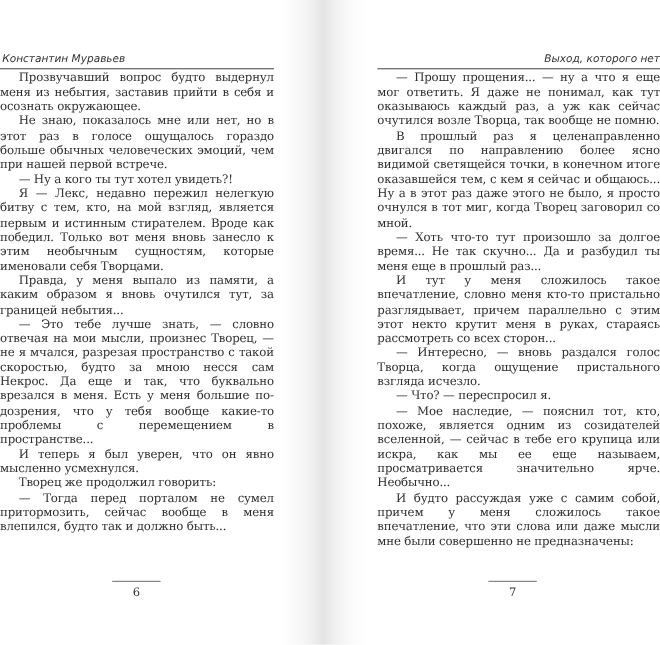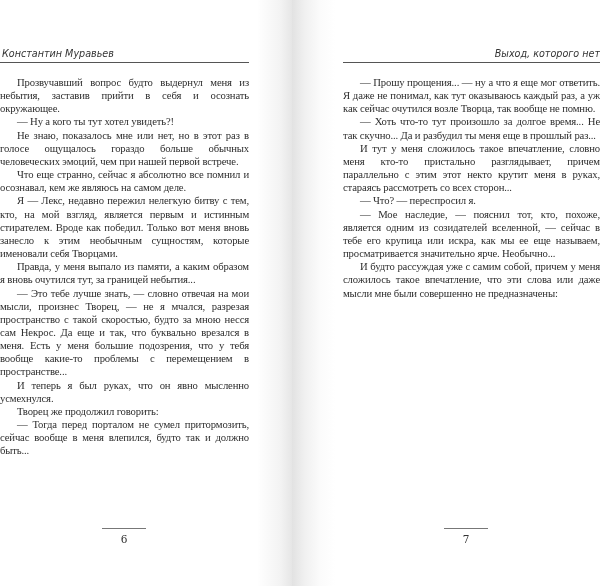--- a/index.html
+++ b/index.html
@@ -10,58 +10,59 @@
                background:linear-gradient(to right,#ffffff 0%,#ffffff 88%,#f3f3f3 96%,#e6e6e6 100%); }
   .page-right { left:292px; width:308px;
                background:linear-gradient(to right,#e2e2e2 0%,#f0f0f0 4%,#fbfbfb 9%,#ffffff 14%,#ffffff 100%); }
   .running-head { position:absolute; top:48px; font-family:"DejaVu Sans", sans-serif; font-style:italic;
                   font-size:9.6px; color:#333; white-space:nowrap; }
   .page-left .running-head { left:2px; }
   .page-right .running-head { right:0;text-align:right; }
   .head-rule { position:absolute; top:62px; height:1px; background:#555; }
   .page-left .head-rule { left:0; width:249px; }
   .page-right .head-rule { left:51px; width:257px; }
-  .text-block { position:absolute; top:76px; font-size:10.7px; line-height:13.15px; text-align:justify;
-                hyphens:manual; letter-spacing:-0.15px;font-family:Liberation Serif, serif; }
+  .text-block { position:absolute; top:64px; font-size:10.7px; line-height:13.15px; text-align:justify;
+                hyphens:manual; letter-spacing:-0.15px; }
   .page-left .text-block { left:0; width:249px; }
   .page-right .text-block { left:51px; width:257px; }
   .para { margin:0; text-indent:17px; }
   .folio-rule { position:absolute; top:528px; width:44px; height:1px; background:#777; }
   .folio { position:absolute; top:533px; width:44px; text-align:center; font-size:10.5px; color:#333; }
   .page-left .folio-rule, .page-left .folio { left:102px; }
   .page-right .folio-rule, .page-right .folio { left:152px; }
 </style>
 </head>
 <body>
 
 <div class="page page-left">
   <div class="running-head">Константин Муравьев</div>
   <div class="head-rule"></div>
   <div class="text-block">
     <p class="para">Прозвучавший вопрос будто выдернул меня из небытия, заставив прийти в себя и осознать окружающее.</p>
+    <p class="para">Не знаю, показалось мне или нет, но в этот раз в голосе ощущалось гораздо больше обыч­ных человеческих эмоций, чем при нашей пер­вой встрече.</p>
     <p class="para">— Ну а кого ты тут хотел увидеть?!</p>
-    <p class="para">Не знаю, показалось мне или нет, но в этот раз в голосе ощущалось гораздо больше обыч­ных человеческих эмоций, чем при нашей пер­вой встрече.</p>
-    <p class="para">Что еще странно, сейчас я абсолютно все пом­нил и осознавал, кем же являюсь на самом деле.</p>
     <p class="para">Я — Лекс, недавно пережил нелегкую битву с тем, кто, на мой взгляд, является первым и ис­тинным стирателем. Вроде как победил. Только вот меня вновь занесло к этим необычным сущ­ностям, которые именовали себя Творцами.</p>
     <p class="para">Правда, у меня выпало из памяти, а каким об­разом я вновь очутился тут, за границей небы­тия...</p>
     <p class="para">— Это тебе лучше знать, — словно отвечая на мои мысли, произнес Творец, — не я мчался, раз­резая пространство с такой скоростью, будто за мною несся сам Некрос. Да еще и так, что бук­вально врезался в меня. Есть у меня большие по­дозрения, что у тебя вообще какие-то проблемы с перемещением в пространстве...</p>
-    <p class="para">И теперь я был руках, что он явно мысленно усмехнулся.</p>
+    <p class="para">И теперь я был уверен, что он явно мысленно усмехнулся.</p>
     <p class="para">Творец же продолжил говорить:</p>
     <p class="para">— Тогда перед порталом не сумел притормо­зить, сейчас вообще в меня влепился, будто так и должно быть...</p>
   </div>
   <div class="folio-rule"></div>
   <div class="folio">6</div>
 </div>
 
 <div class="page page-right">
   <div class="running-head">Выход, которого нет</div>
   <div class="head-rule"></div>
   <div class="text-block">
     <p class="para">— Прошу прощения... — ну а что я еще мог ответить. Я даже не понимал, как тут оказыва­юсь каждый раз, а уж как сейчас очутился возле Творца, так вообще не помню.</p>
+    <p class="para">В прошлый раз я целенаправленно двигался по направлению более ясно видимой светящейся точки, в конечном итоге оказавшейся тем, с кем я сейчас и общаюсь... Ну а в этот раз даже этого не было, я просто очнулся в тот миг, когда Тво­рец заговорил со мной.</p>
     <p class="para">— Хоть что-то тут произошло за долгое вре­мя... Не так скучно... Да и разбудил ты меня еще в прошлый раз...</p>
     <p class="para">И тут у меня сложилось такое впечатление, словно меня кто-то пристально разглядывает, при­чем параллельно с этим этот некто крутит меня в руках, стараясь рассмотреть со всех сторон...</p>
+    <p class="para">— Интересно, — вновь раздался голос Творца, когда ощущение пристального взгляда исчезло.</p>
     <p class="para">— Что? — переспросил я.</p>
     <p class="para">— Мое наследие, — пояснил тот, кто, похоже, является одним из созидателей вселенной, — сейчас в тебе его крупица или искра, как мы ее еще называем, просматривается значительно ярче. Необычно...</p>
     <p class="para">И будто рассуждая уже с самим собой, при­чем у меня сложилось такое впечатление, что эти слова или даже мысли мне были совершенно не предназначены:</p>
   </div>
   <div class="folio-rule"></div>
   <div class="folio">7</div>
 </div>
 
 </body></html>

